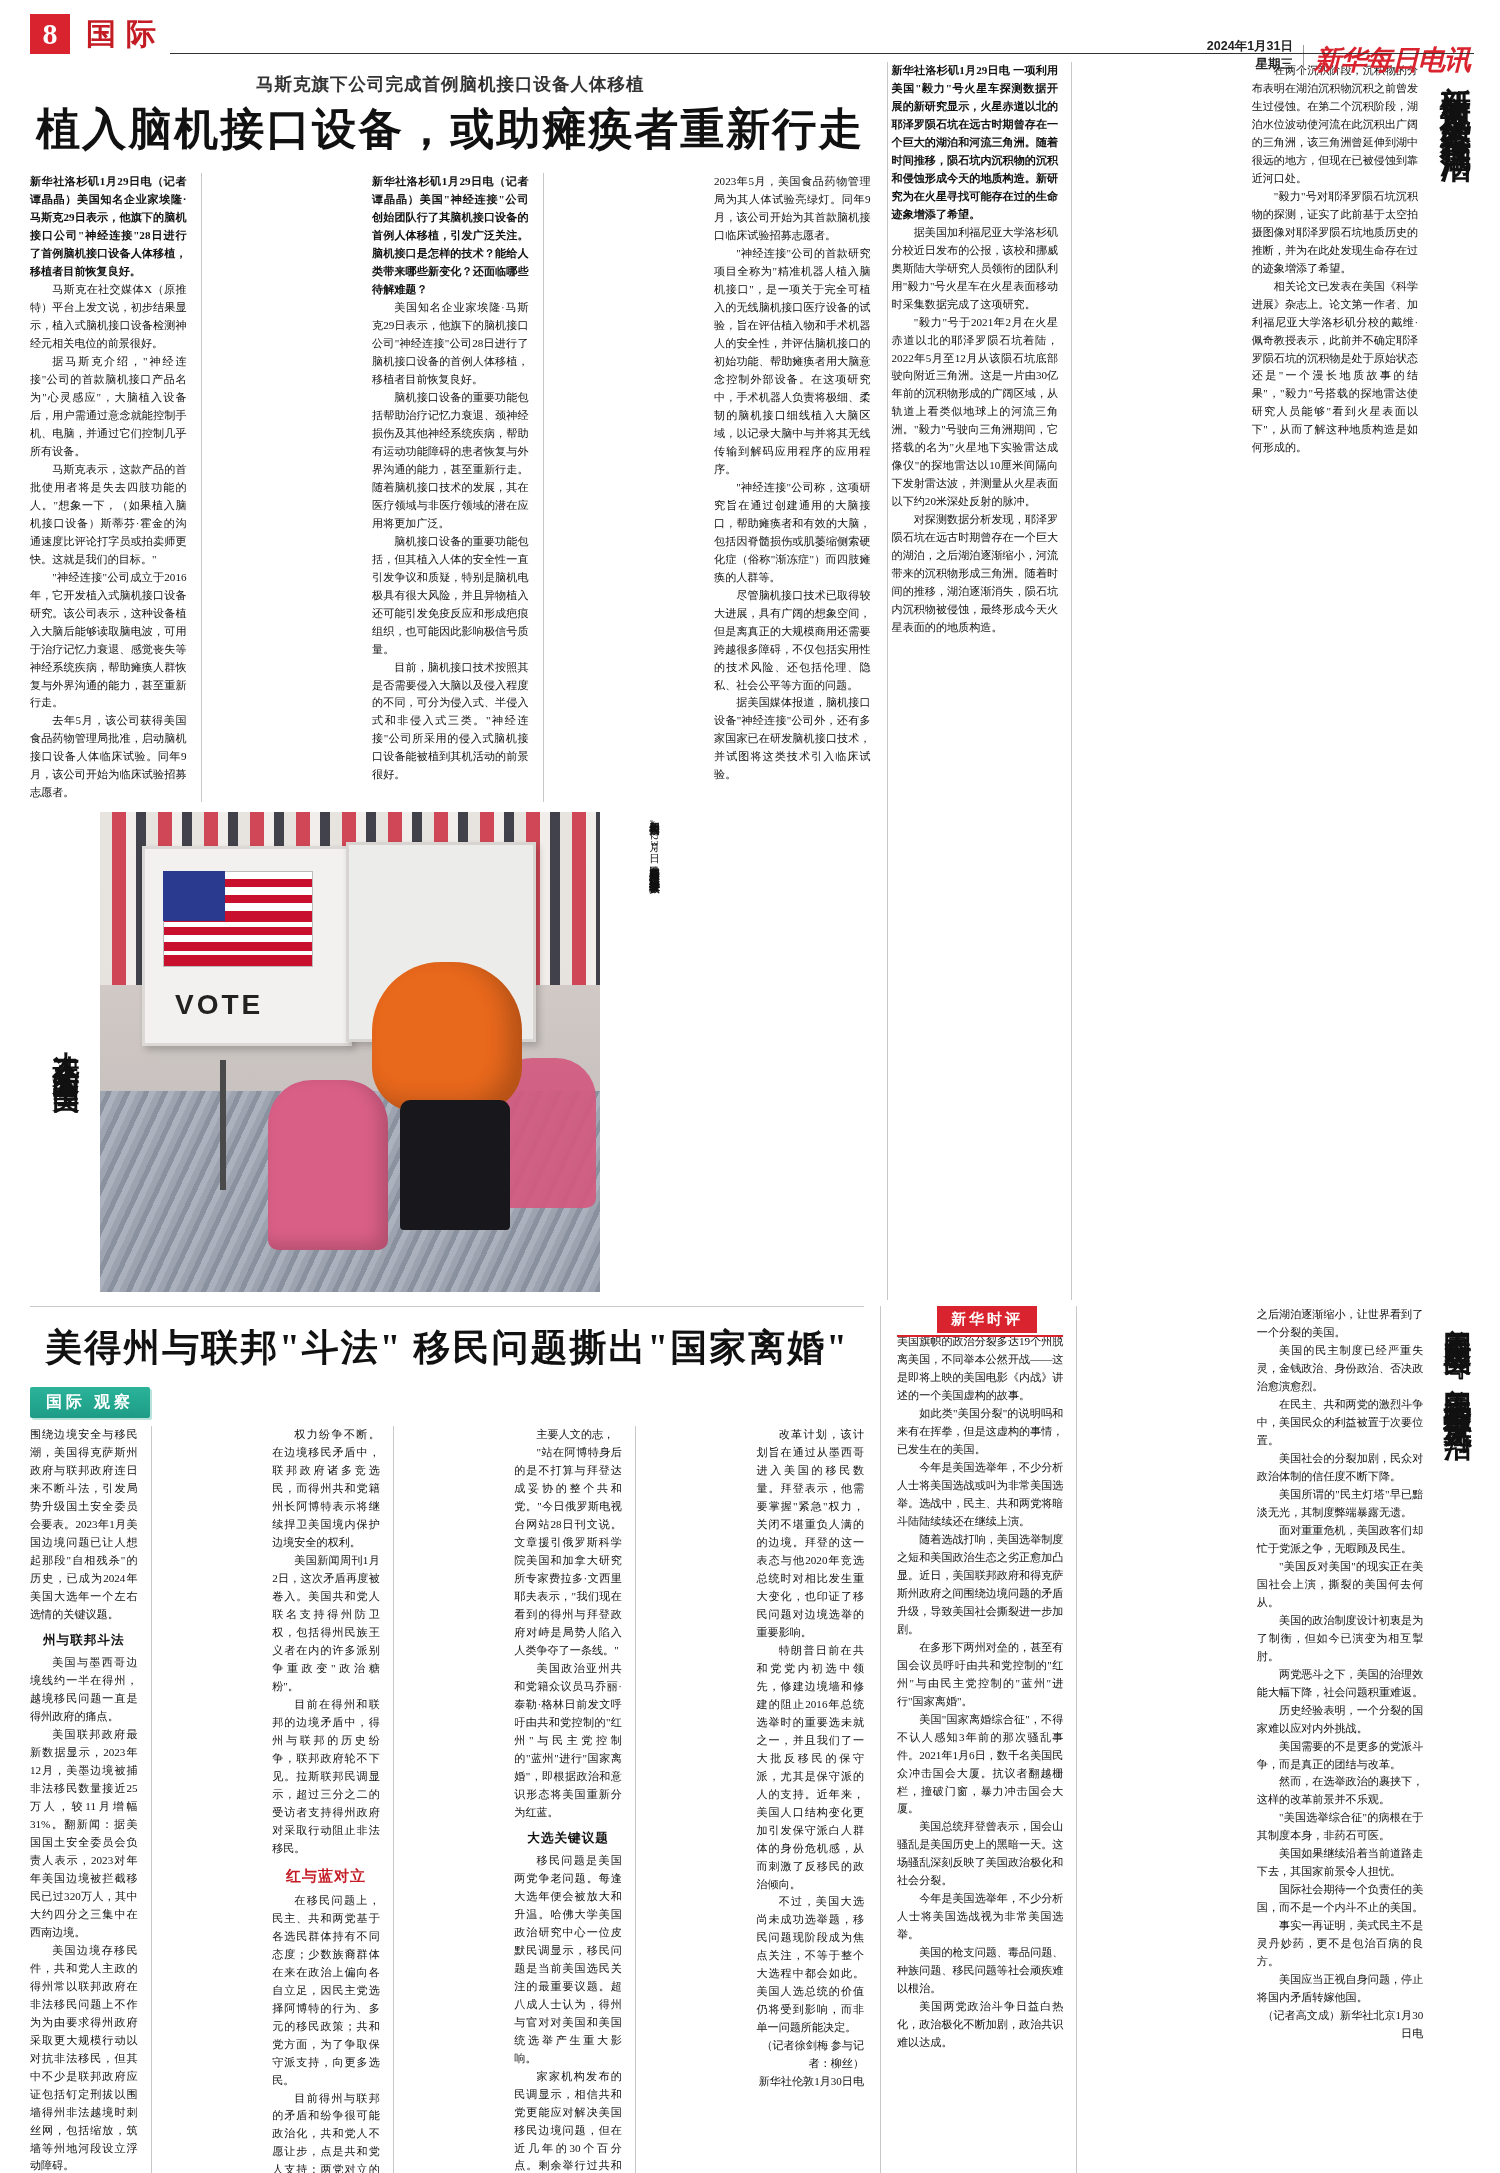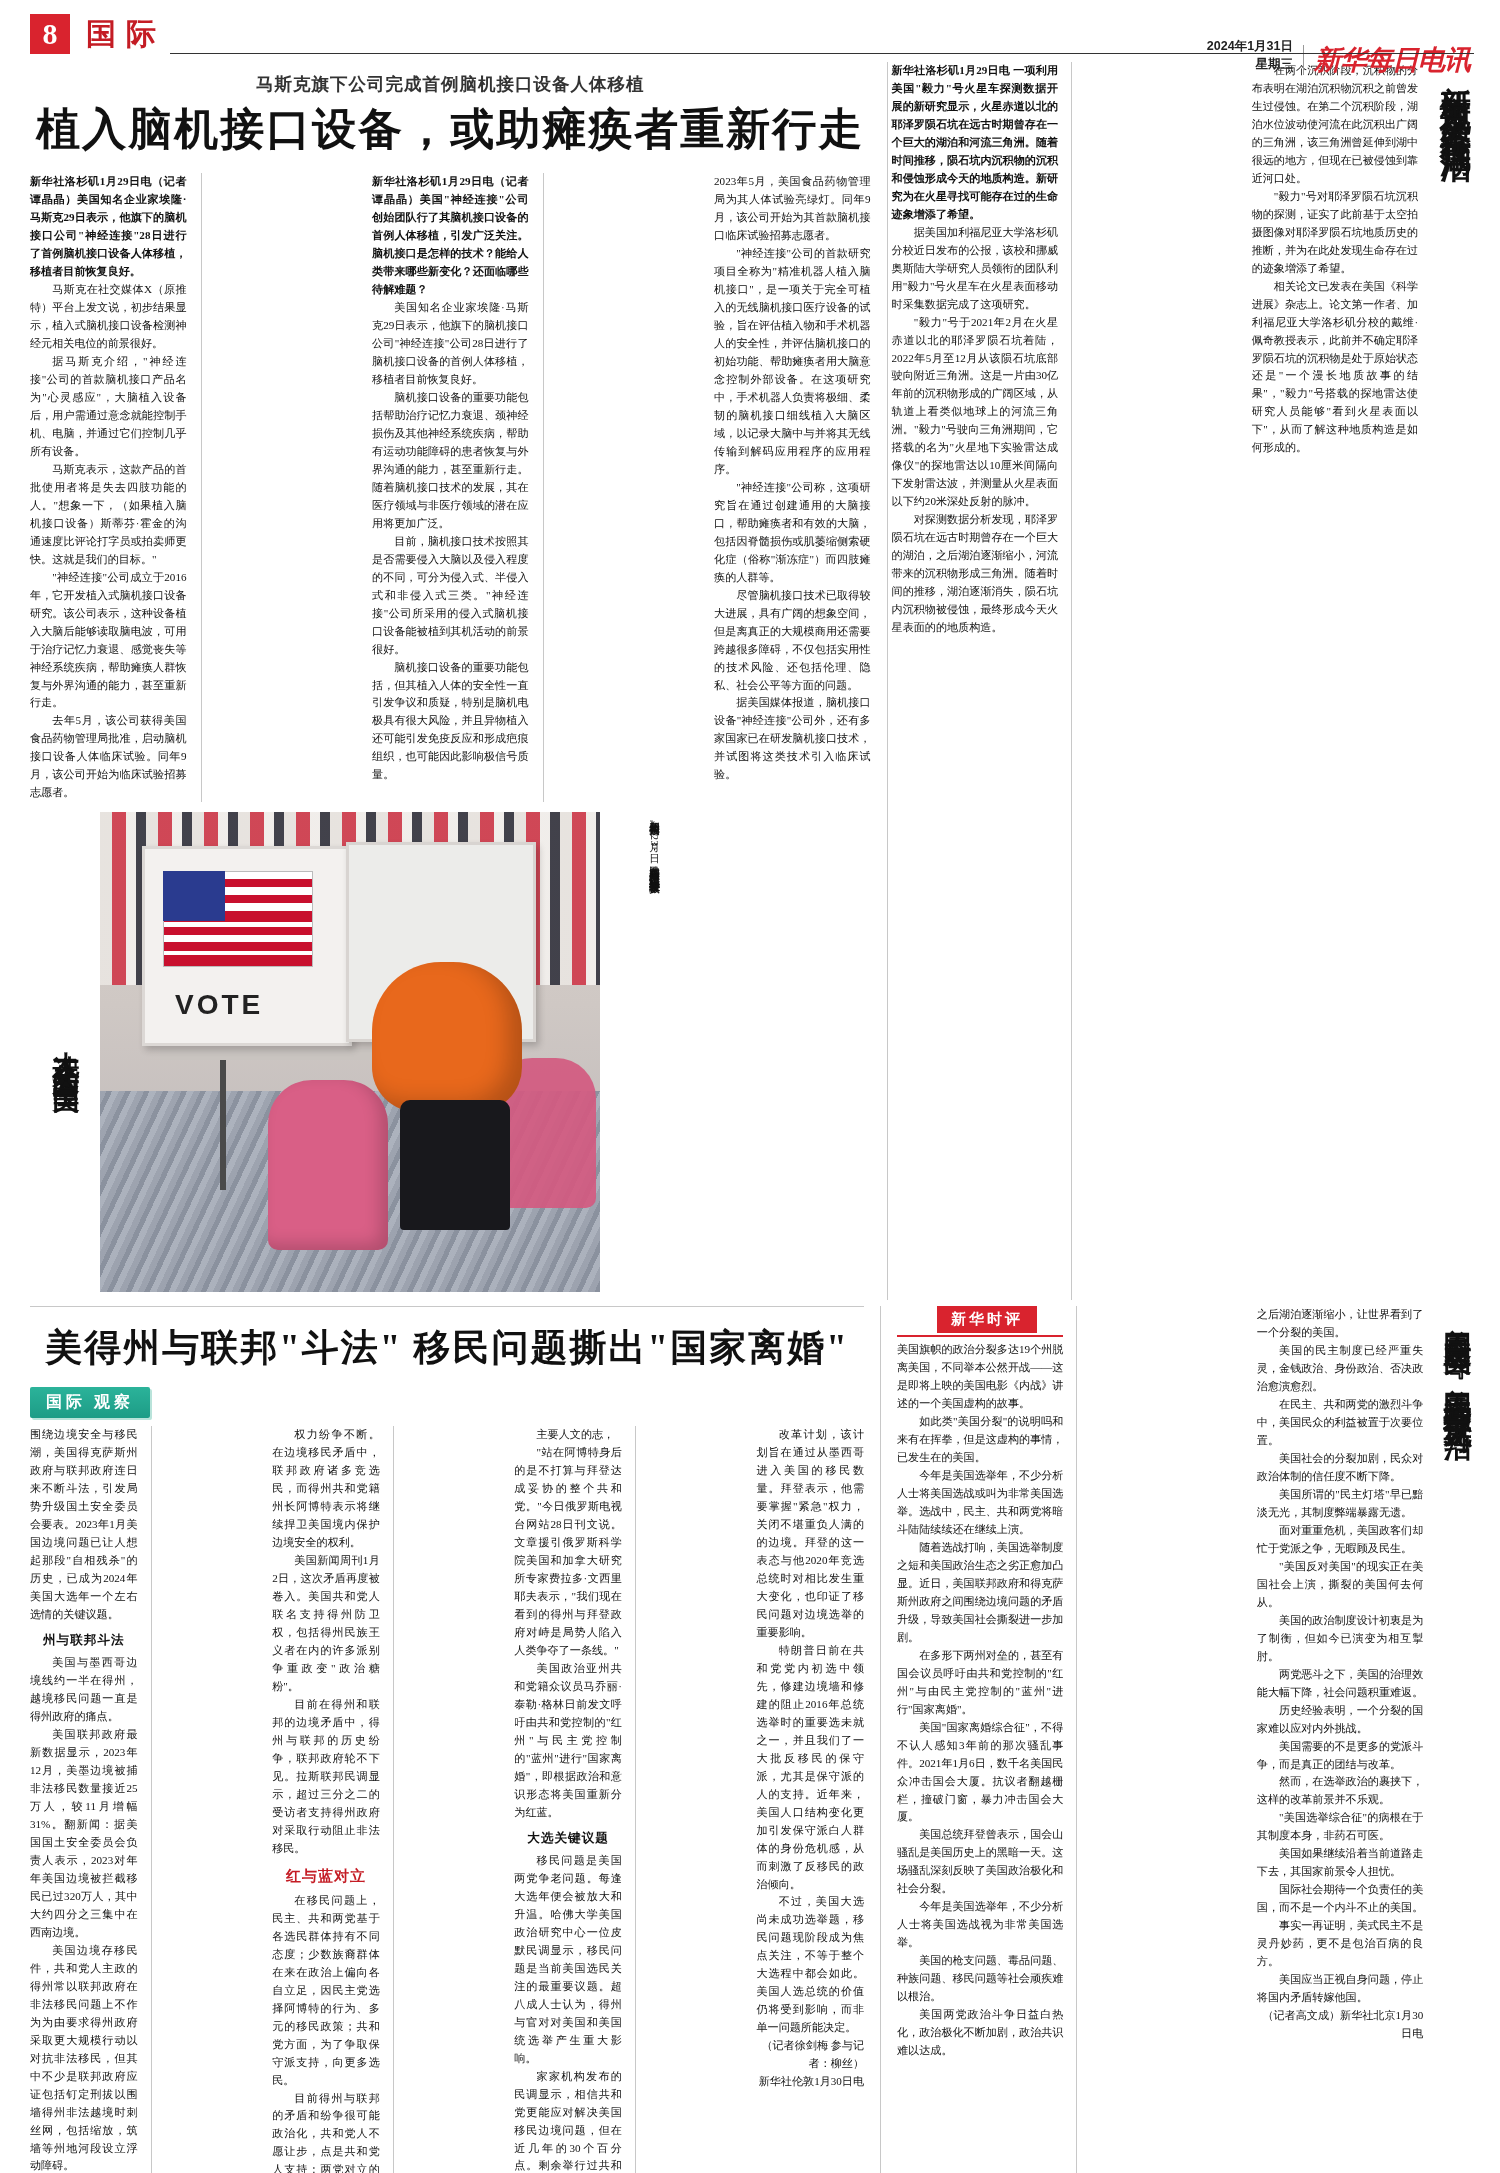--- a/index.html
+++ b/index.html
@@ -275,21 +275,21 @@
     border-left:1px solid #c8c8c8;
     display:flex; gap:12px;
   }
   .red-tag {
     display:inline-block;
     background:#d9232e; color:#fff;
     font-weight:bold; font-size:15px;
     padding:4px 14px; letter-spacing:3px;
     font-family:"Liberation Serif",serif;
   }
-  .red-tag-wrap { position:relative; margin-bottom:8px;padding-left:40px; }
+  .red-tag-wrap { position:relative; margin-bottom:0;padding-left:40px; }
   .red-tag-wrap:after{
     content:""; position:absolute; left:0; right:0; bottom:-4px; height:2px;
     background:#d9232e;
   }
   .vert-headline2 {
     writing-mode: vertical-rl;
     text-orientation: upright;
     font-size: 28px;
     font-weight: bold;
     font-family:"Liberation Serif",serif;
@@ -351,22 +351,22 @@
           <p>据马斯克介绍，"神经连接"公司的首款脑机接口产品名为"心灵感应"，大脑植入设备后，用户需通过意念就能控制手机、电脑，并通过它们控制几乎所有设备。</p>
           <p>马斯克表示，这款产品的首批使用者将是失去四肢功能的人。"想象一下，（如果植入脑机接口设备）斯蒂芬·霍金的沟通速度比评论打字员或拍卖师更快。这就是我们的目标。"</p>
           <p>"神经连接"公司成立于2016年，它开发植入式脑机接口设备研究。该公司表示，这种设备植入大脑后能够读取脑电波，可用于治疗记忆力衰退、感觉丧失等神经系统疾病，帮助瘫痪人群恢复与外界沟通的能力，甚至重新行走。</p>
           <p>去年5月，该公司获得美国食品药物管理局批准，启动脑机接口设备人体临床试验。同年9月，该公司开始为临床试验招募志愿者。</p>
         </div>
         <div class="vrule"></div>
         <div class="col-text">
           <p class="lead"><span class="dateline">新华社洛杉矶1月29日电（记者谭晶晶）美国"神经连接"公司创始团队行了其脑机接口设备的首例人体移植，引发广泛关注。脑机接口是怎样的技术？能给人类带来哪些新变化？还面临哪些待解难题？</span></p>
           <p>美国知名企业家埃隆·马斯克29日表示，他旗下的脑机接口公司"神经连接"公司28日进行了脑机接口设备的首例人体移植，移植者目前恢复良好。</p>
           <p>脑机接口设备的重要功能包括帮助治疗记忆力衰退、颈神经损伤及其他神经系统疾病，帮助有运动功能障碍的患者恢复与外界沟通的能力，甚至重新行走。随着脑机接口技术的发展，其在医疗领域与非医疗领域的潜在应用将更加广泛。</p>
+          <p>脑机接口设备的重要功能包括，但其植入人体的安全性一直引发争议和质疑，特别是脑机电极具有很大风险，并且异物植入还可能引发免疫反应和形成疤痕组织，也可能因此影响极信号质量。</p>
           <p>目前，脑机接口技术按照其是否需要侵入大脑以及侵入程度的不同，可分为侵入式、半侵入式和非侵入式三类。"神经连接"公司所采用的侵入式脑机接口设备能被植到其机活动的前景很好。</p>
-          <p>脑机接口设备的重要功能包括，但其植入人体的安全性一直引发争议和质疑，特别是脑机电极具有很大风险，并且异物植入还可能引发免疫反应和形成疤痕组织，也可能因此影响极信号质量。</p>
         </div>
         <div class="vrule"></div>
         <div class="col-text">
           <p class="lead">2023年5月，美国食品药物管理局为其人体试验亮绿灯。同年9月，该公司开始为其首款脑机接口临床试验招募志愿者。</p>
           <p>"神经连接"公司的首款研究项目全称为"精准机器人植入脑机接口"，是一项关于完全可植入的无线脑机接口医疗设备的试验，旨在评估植入物和手术机器人的安全性，并评估脑机接口的初始功能、帮助瘫痪者用大脑意念控制外部设备。在这项研究中，手术机器人负责将极细、柔韧的脑机接口细线植入大脑区域，以记录大脑中与并将其无线传输到解码应用程序的应用程序。</p>
           <p>"神经连接"公司称，这项研究旨在通过创建通用的大脑接口，帮助瘫痪者和有效的大脑，包括因脊髓损伤或肌萎缩侧索硬化症（俗称"渐冻症"）而四肢瘫痪的人群等。</p>
           <p>尽管脑机接口技术已取得较大进展，具有广阔的想象空间，但是离真正的大规模商用还需要跨越很多障碍，不仅包括实用性的技术风险、还包括伦理、隐私、社会公平等方面的问题。</p>
           <p>据美国媒体报道，脑机接口设备"神经连接"公司外，还有多家国家已在研发脑机接口技术，并试图将这类技术引入临床试验。</p>
         </div>
       </div>

